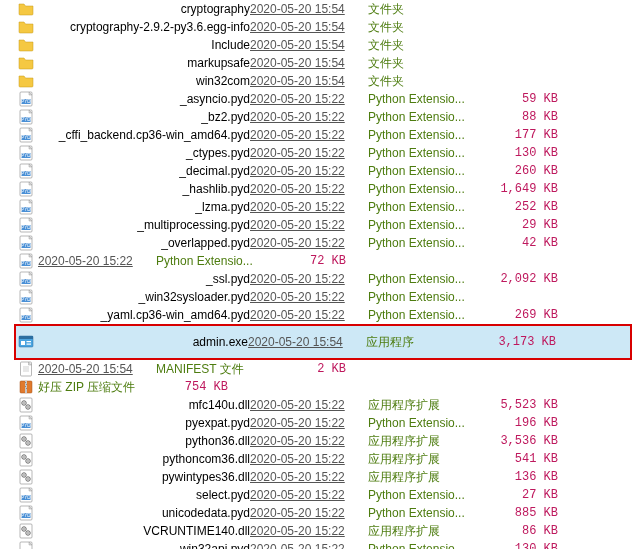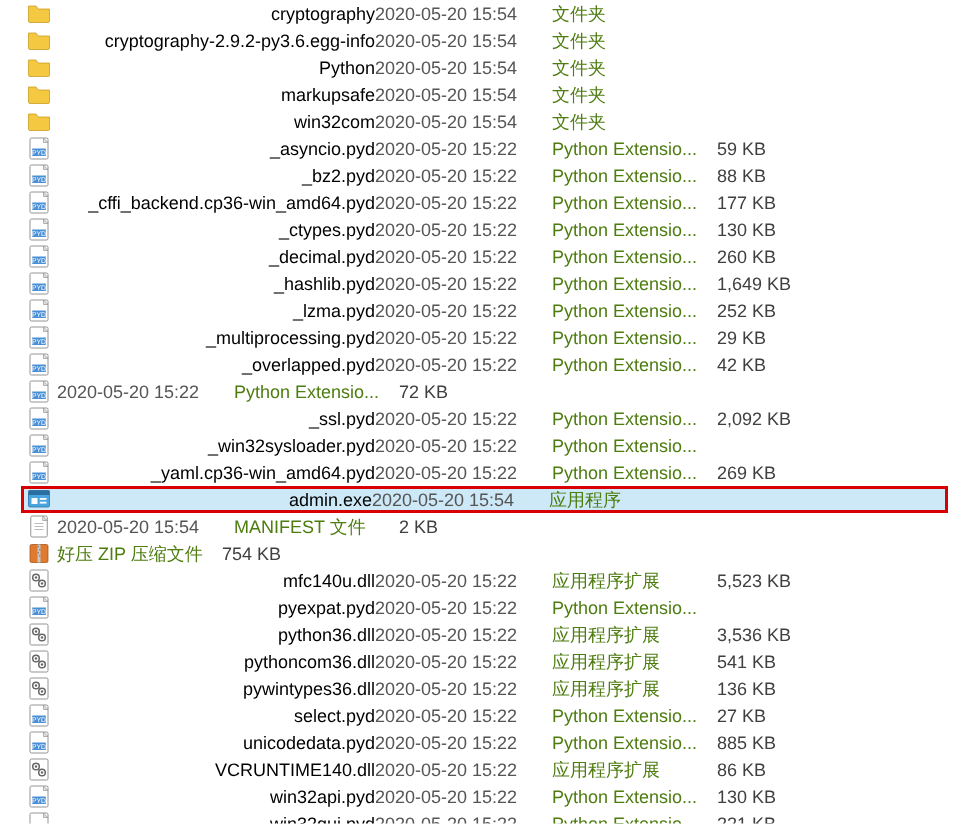--- a/index.html
+++ b/index.html
@@ -24,21 +24,21 @@
     align-items: center;
     height: 18px;
     line-height: 18px;
     white-space: nowrap;
     box-sizing: border-box;
   }
   .row.highlight {
     background: #cde8f6;
     border: 2px solid #d80000;
     box-sizing: border-box;
-    height: 18px;
+    height: 36px;
     margin-left: -4px;
     margin-right: 4px;
     padding-left: 2px;
   }
   .icon {
     width: 16px;
     height: 16px;
     flex: 0 0 16px;
     margin-right: 4px;
     display: inline-flex;
@@ -49,32 +49,35 @@
     flex: 0 0 212px;
     overflow: hidden;
     text-overflow: ellipsis;
     text-align: right;
   }
   .row.highlight .col-name { flex-basis: 210px; }
   .col-date {
     flex: 0 0 118px;
     color: #555;
     overflow: hidden;
+    text-decoration: underline;
   }
   .col-type {
     flex: 0 0 110px;
     color: #4d7c0f;
     overflow: hidden;
     text-overflow: ellipsis;
   }
   .col-size {
     flex: 0 0 80px;
-    color: #404040;
+    text-align: right;
+    color: #be185d;
     overflow: hidden;
     padding-right: 4px;
+    font-family: Liberation Mono, monospace;
   }
   svg { display: block; }
 </style>
 </head>
 <body>
 
 <div class="file-list" id="list">
     <div class="row">
       <span class="icon">
         <svg width="16" height="16" viewBox="0 0 16 16">
@@ -96,21 +99,21 @@
       <span class="col-date">2020-05-20 15:54</span>
       <span class="col-type">文件夹</span>
       <span class="col-size"></span>
     </div>
     <div class="row">
       <span class="icon">
         <svg width="16" height="16" viewBox="0 0 16 16">
           <path d="M1 3h5l1.5 2H15v8a1 1 0 0 1-1 1H2a1 1 0 0 1-1-1V3z" fill="#f5c842" stroke="#c79a1a" stroke-width="0.5"></path>
         </svg>
       </span>
-      <span class="col-name">Python</span>
+      <span class="col-name">Include</span>
       <span class="col-date">2020-05-20 15:54</span>
       <span class="col-type">文件夹</span>
       <span class="col-size"></span>
     </div>
     <div class="row">
       <span class="icon">
         <svg width="16" height="16" viewBox="0 0 16 16">
           <path d="M1 3h5l1.5 2H15v8a1 1 0 0 1-1 1H2a1 1 0 0 1-1-1V3z" fill="#f5c842" stroke="#c79a1a" stroke-width="0.5"></path>
         </svg>
       </span>
@@ -316,20 +319,21 @@
           <rect x="1" y="2" width="14" height="11" rx="1" fill="#4aa4e0" stroke="#2b6ea0" stroke-width="0.5"></rect>
           <rect x="1" y="2" width="14" height="3" fill="#2b6ea0"></rect>
           <rect x="3" y="7" width="4" height="4" fill="#fff"></rect>
           <rect x="8.5" y="7" width="4.5" height="1.2" fill="#fff"></rect>
           <rect x="8.5" y="9.5" width="4.5" height="1.2" fill="#fff"></rect>
         </svg>
       </span>
       <span class="col-name">admin.exe</span>
       <span class="col-date">2020-05-20 15:54</span>
       <span class="col-type">应用程序</span>
+      <span class="col-size">3,173 KB</span>
     </div>
     <div class="row">
       <span class="icon">
         <svg width="16" height="16" viewBox="0 0 16 16">
           <rect x="2.5" y="1" width="11" height="14" rx="1" fill="#fff" stroke="#888" stroke-width="0.6"></rect>
           <polygon points="10.5,1 13.5,4 10.5,4" fill="#ddd" stroke="#888" stroke-width="0.4"></polygon>
           <line x1="5" y1="6" x2="11" y2="6" stroke="#bbb" stroke-width="0.7"></line>
           <line x1="5" y1="8" x2="11" y2="8" stroke="#bbb" stroke-width="0.7"></line>
           <line x1="5" y1="10" x2="11" y2="10" stroke="#bbb" stroke-width="0.7"></line>
         </svg>
@@ -372,20 +376,21 @@
         <svg width="16" height="16" viewBox="0 0 16 16">
           <rect x="2" y="1" width="12" height="14" rx="1" fill="#fff" stroke="#888" stroke-width="0.6"></rect>
           <polygon points="11,1 14,4 11,4" fill="#ddd" stroke="#888" stroke-width="0.4"></polygon>
           <rect x="3.5" y="8" width="9" height="5" fill="#4a90d6"></rect>
           <text x="8" y="12.2" font-size="4.5" text-anchor="middle" fill="#fff" font-family="Arial">PYD</text>
         </svg>
       </span>
       <span class="col-name">pyexpat.pyd</span>
       <span class="col-date">2020-05-20 15:22</span>
       <span class="col-type">Python Extensio...</span>
+      <span class="col-size">196 KB</span>
     </div>
     <div class="row">
       <span class="icon">
         <svg width="16" height="16" viewBox="0 0 16 16">
           <rect x="2" y="1" width="12" height="14" rx="1" fill="#fff" stroke="#888" stroke-width="0.6"></rect>
           <circle cx="6" cy="6" r="2.2" fill="none" stroke="#666" stroke-width="1"></circle>
           <circle cx="10" cy="10" r="2.2" fill="none" stroke="#666" stroke-width="1"></circle>
           <circle cx="6" cy="6" r="0.8" fill="#666"></circle>
           <circle cx="10" cy="10" r="0.8" fill="#666"></circle>
         </svg>

